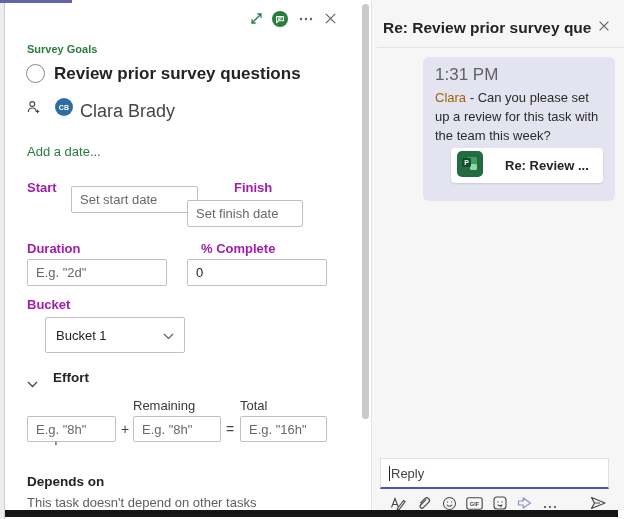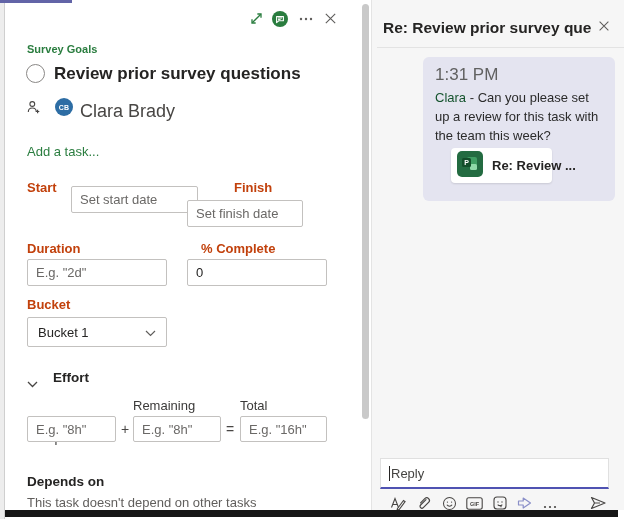--- a/index.html
+++ b/index.html
@@ -18,42 +18,42 @@
   
   .task-panel { left:5px; top:3px; width:357px; height:507px; background:#fff; }
   .icon-btn { display:flex; align-items:center; justify-content:center; width:20px; height:20px; cursor:pointer; background:none; border:none; }
   .plan-name { font-size:11px; font-weight:700; color:#2a7d3f; }
   .task-title { font-size:17px; font-weight:600; color:#252423; }
   .check-circle { width:19px; height:19px; border:1px solid #8a8886; border-radius:50%; background:#fff; }
   .avatar { width:18px; height:18px; border-radius:50%; background:#2d6da4; color:#fff;
             font-size:7px; font-weight:700; display:flex; align-items:center; justify-content:center; letter-spacing:.3px; }
   .assignee-name { font-size:18px; color:#484644; }
   .green-link { font-size:13px; color:#2a7d3f; cursor:pointer; }
-  .lbl { font-size:13px; font-weight:600; color:#c2410c; }
+  .lbl { font-size:13px; font-weight:600; color:#a21caf; }
   .sublbl { font-size:13px; color:#3b3a39; }
   .fld { height:27px; border:1px solid #c3c1bf; border-radius:2px; background:#fff;
          font-family:"Liberation Sans",sans-serif; font-size:13px; color:#252423; padding:0 8px; width:100%; }
   .fld::placeholder { color:#6a6866; opacity:1; }
-  .select-box { height:30px; border:1px solid #c3c1bf; border-radius:2px; background:#fff;
-         display:flex; align-items:center; justify-content:space-between; padding:0 10px; font-size:13px; cursor:pointer; }
+  .select-box { height:36px; border:1px solid #c3c1bf; border-radius:2px; background:#fff;
+         display:flex; align-items:center; justify-content:space-between; padding:0 10px; font-size:13px; cursor:pointer;margin-left:18px; }
   .op { font-size:14px; color:#484644; }
   .section-h { font-size:13.5px; font-weight:700; color:#252423; }
   .muted { font-size:13px; color:#605e5c; }
   .scroll-thumb { left:362px; top:4px; width:7px; height:415px; background:#c9c9c9; border-radius:4px; }
 
   
   .chat-panel { left:371px; top:0; width:253px; height:510px; background:#f6f6f6; border-left:1px solid #e4e4e4; }
   .chat-title { font-size:15.5px; font-weight:700; color:#252423; white-space:nowrap; overflow:hidden; width:208px; }
   .chat-divider { left:377px; top:47px; width:247px; height:1px; background:#e3e3e3; }
   .bubble { left:423px; top:57px; width:192px; height:144px; background:#e4e4f0; border-radius:6px; padding:8px 12px; }
   .msg-time { font-size:17px; color:#616161; }
   .msg-text { font-size:13px; line-height:19px; color:#2b2b2b; margin-top:3px; width:170px; }
-  .sender { color:#14532d; }
-  .chat-card { left:451px; top:148px; width:101px; height:35px; background:#fff; border-radius:4px;
-               box-shadow:0 1px 2px rgba(0,0,0,.12); display:flex; align-items:center; gap:9px; padding:0 6px; cursor:pointer; }
+  .sender { color:#a16207; }
+  .chat-card { left:451px; top:148px; width:152px; height:35px; background:#fff; border-radius:4px;
+               box-shadow:0 1px 2px rgba(0,0,0,.12); display:flex; align-items:center; gap:22px; padding:0 6px; cursor:pointer; }
   .card-title { font-size:13px; font-weight:600; color:#252423; white-space:nowrap; }
 
   .reply-box { left:380px; top:458px; width:229px; height:31px; background:#fff; border:1px solid #e0e0e0;
                border-bottom:2px solid #4f52b2; display:flex; align-items:center; padding:0 8px; cursor:text; }
   .caret { display:inline-block; width:1px; height:15px; background:#252423; margin-right:1px; }
   .reply-ph { font-size:13px; color:#444341; }
   .chat-toolbar-icon { cursor:pointer; background:none; border:none; padding:0; display:flex; }
 </style>
 </head>
 <body>
@@ -110,21 +110,21 @@
       <circle cx="6.3" cy="5" r="2.4"></circle>
       <path d="M2.3 13 c0-2.5 1.9-4 4-4 s4 1.5 4 4"></path>
       <path d="M11.6 10.8 v3.4 M9.9 12.5 h3.4" stroke-width="1.2"></path>
     </svg>
   </span>
   <div class="abs avatar" style="left:55px; top:98px;">
     <span>CB</span>
   </div>
   <div class="abs assignee-name" style="left:80px; top:101px;">Clara Brady</div>
 
-  <div class="abs green-link" style="left:27px; top:144px;">Add a task...</div>
+  <div class="abs green-link" style="left:27px; top:144px;">Add a date...</div>
 
   <div class="abs lbl" style="left:27px; top:180px;">Start</div>
   <div class="abs lbl" style="left:187px; top:180px;padding-left:47px;">Finish</div>
   <div class="abs" style="left:27px; top:186px; width:127px;margin-left:44px;">
     <input class="fld" placeholder="Set start date" style="">
   </div>
   <div class="abs" style="left:187px; top:200px; width:116px;">
     <input class="fld" placeholder="Set finish date" style="">
   </div>
 

